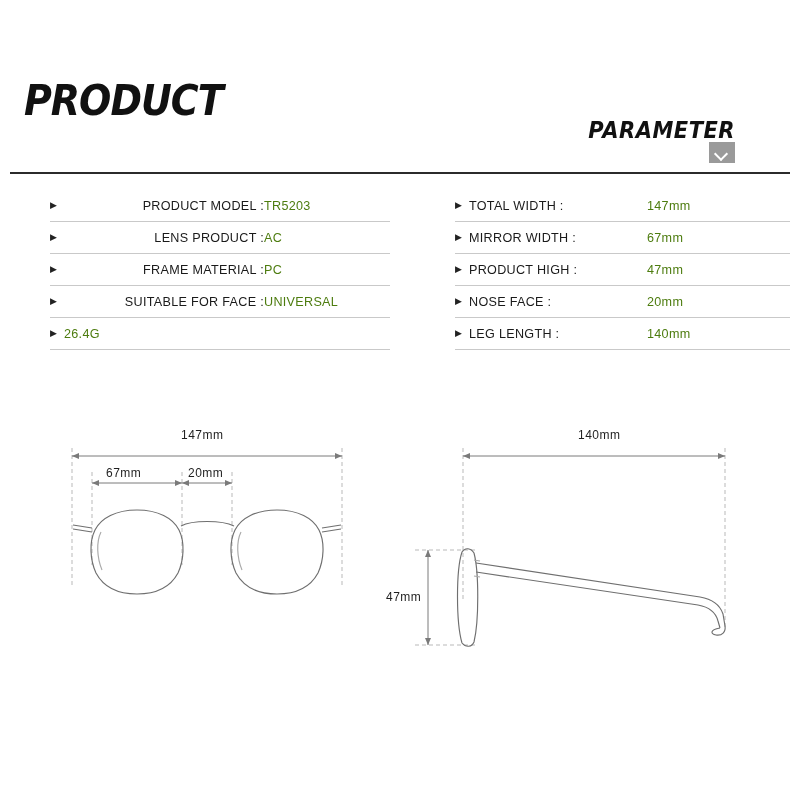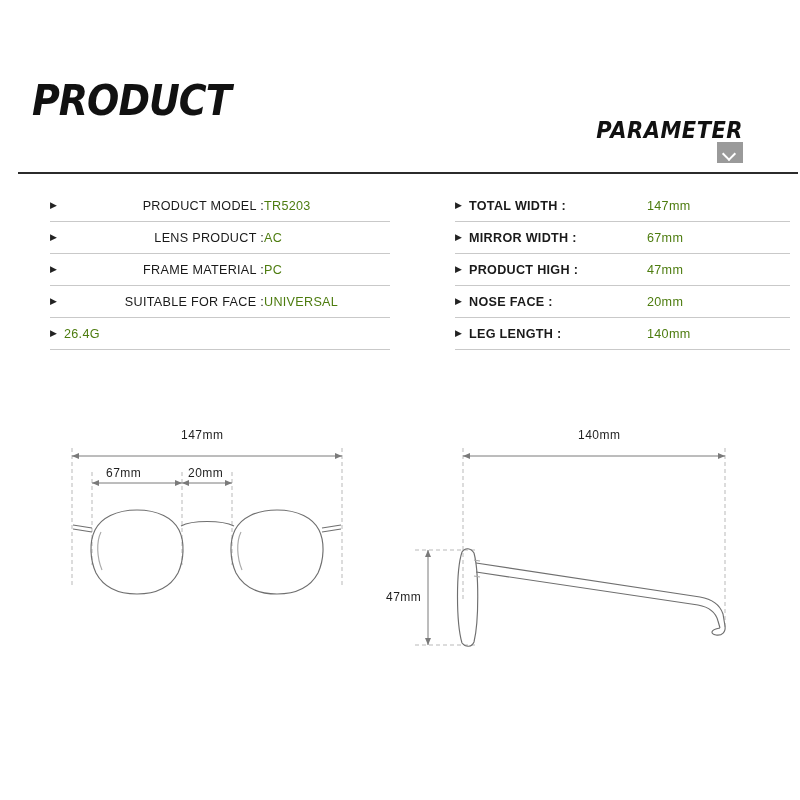--- a/index.html
+++ b/index.html
@@ -12,21 +12,21 @@
     height: 800px;
     font-family: "Liberation Sans", sans-serif;
     color: #1a1a1a;
     position: relative;
     overflow: hidden;
   }
 
   
   .header {
     position: absolute;
-    left: 8px;
+    left: 0;
     top: 78px;
     width: 735px;
   }
   .title-block {
     padding-left: 24px;
   }
   .title-main {
     font-family: "DejaVu Sans", sans-serif;
     font-weight: 700;
     font-style: italic;
@@ -110,21 +110,21 @@
     color: #222;
     font-size: 9px;
     line-height: 1;
   }
   .spec-label {
     flex: 0 0 auto;
     color: #1a1a1a;
     font-weight: 400;
   }
   .spec-col.left .spec-label { width: 200px; text-align: right; }
-  .spec-col.right .spec-label { width: 178px; font-weight: bold; }
+  .spec-col.right .spec-label { width: 178px; }
   .spec-value {
     color: #4d7c0f;
   }
   .spec-col.right .spec-value { text-align: left; }
 
   
   .drawings {
     position: absolute;
     left: 0;
     top: 400px;

